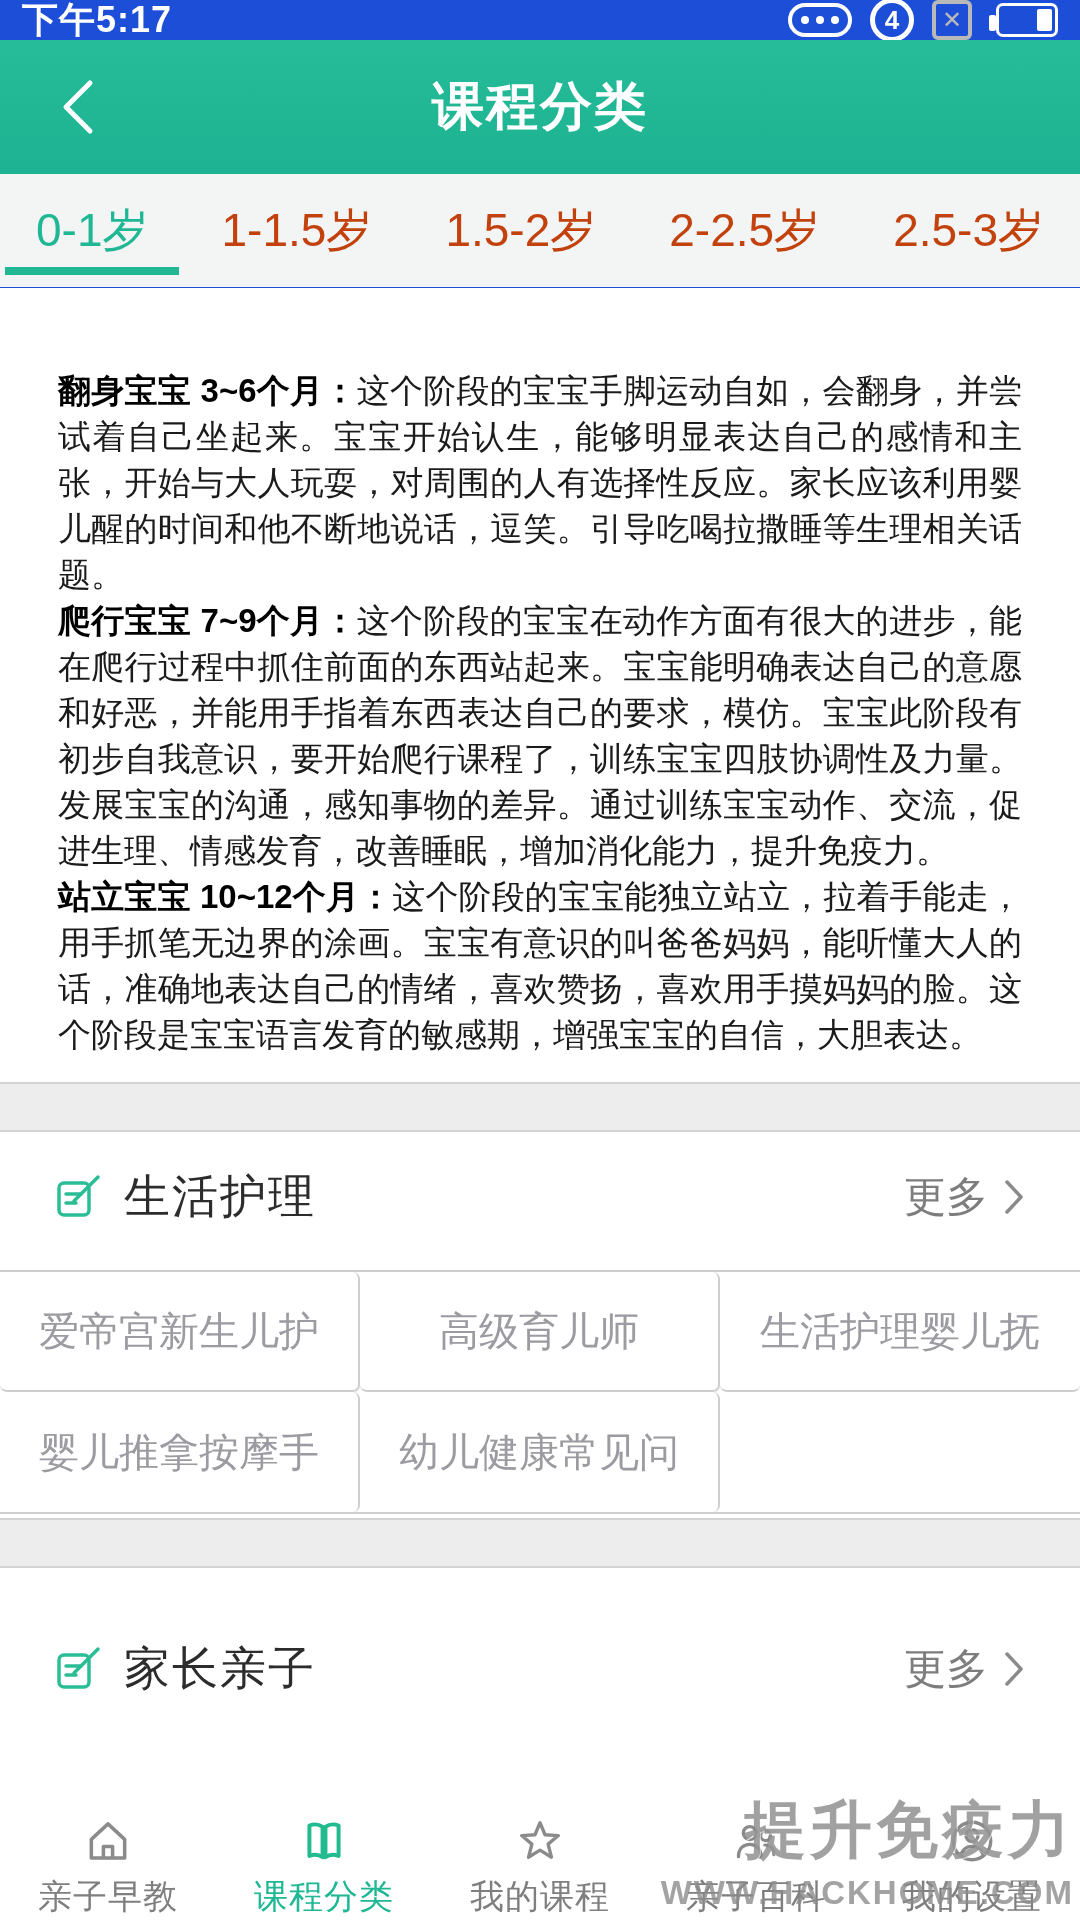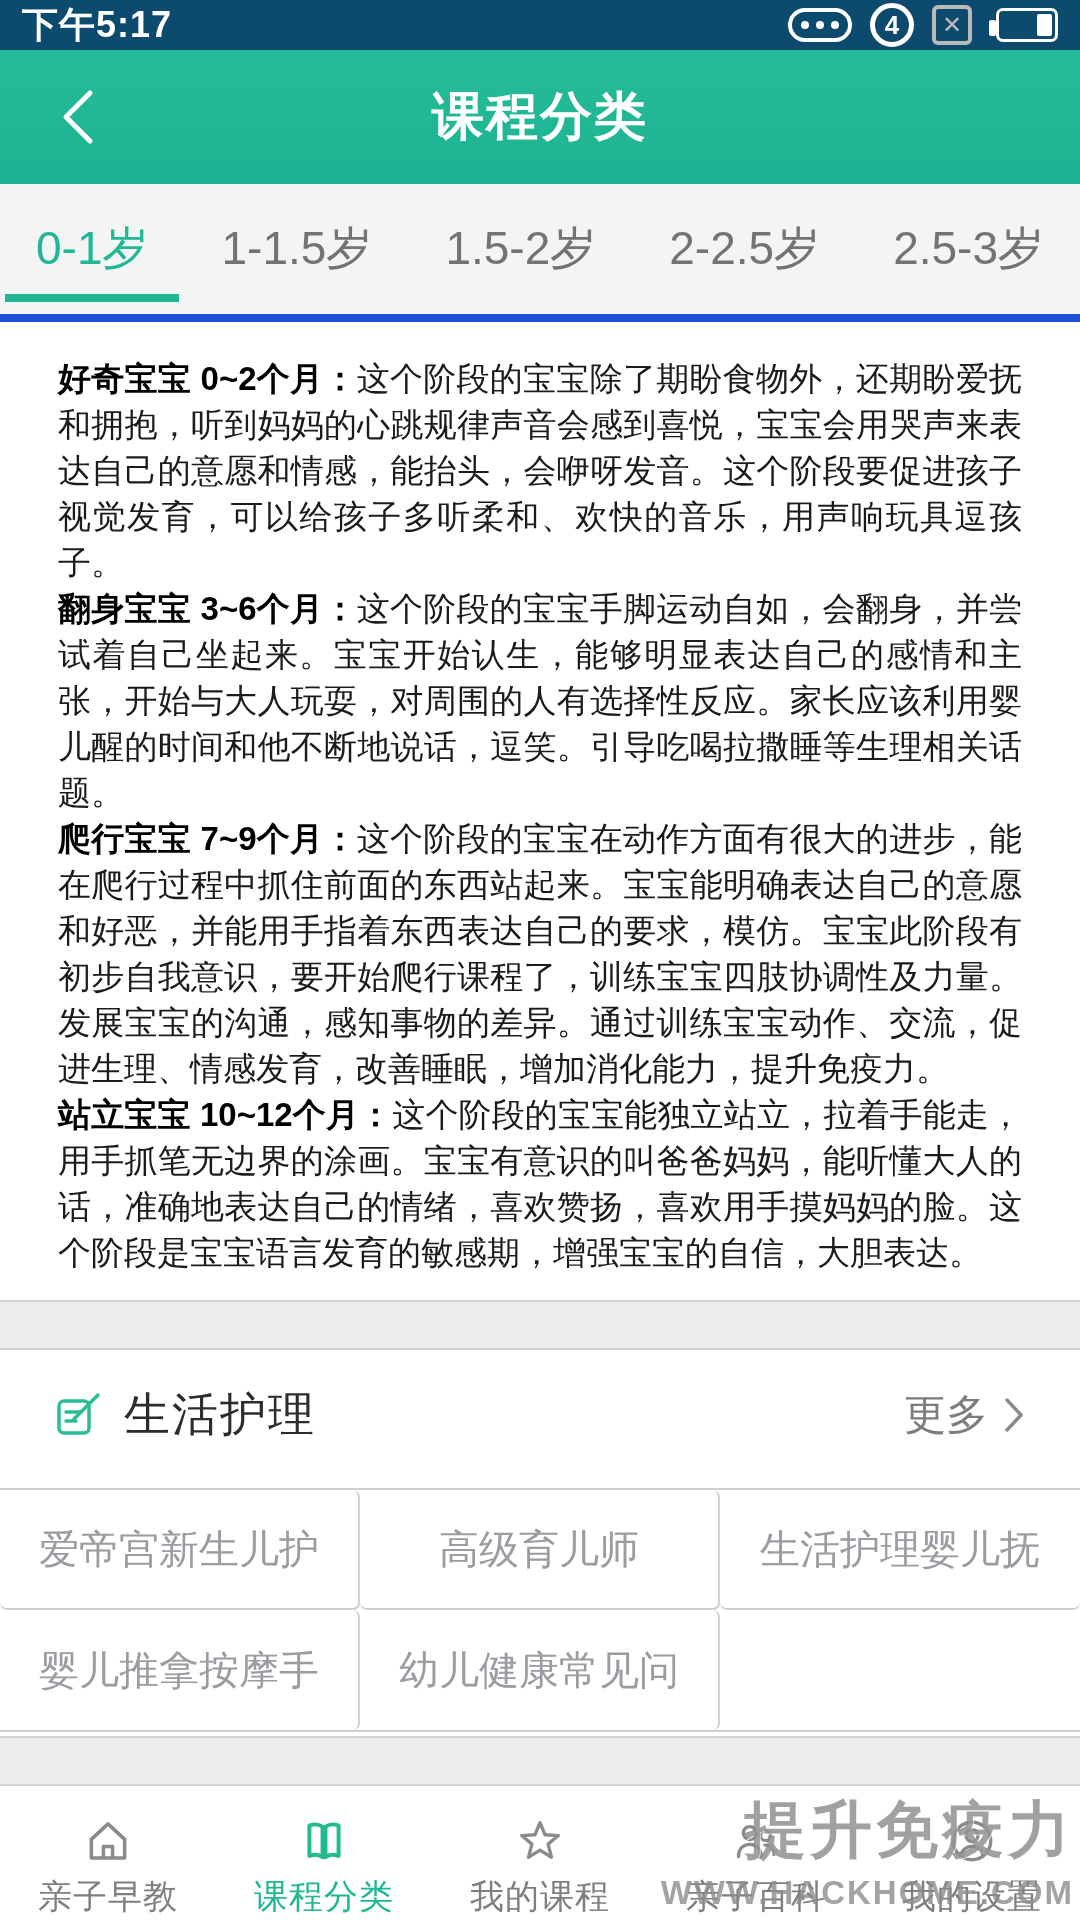--- a/index.html
+++ b/index.html
@@ -3,21 +3,21 @@
 <meta charset="utf-8">
 <style>
   * { margin:0; padding:0; box-sizing:border-box; }
   html,body { width:1080px; height:1920px; }
   body {
     font-family:"Liberation Sans","DejaVu Sans",sans-serif;
     background:#fff; overflow:hidden; position:relative;
   }
   
   .statusbar {
-    height:50px; background:#0c4a6e; color:#fff;
+    height:40px; background:#1d4ed8; color:#fff;
     display:flex; align-items:center; padding:17px 22px;
   }
   .statusbar .time { font-size:36px; font-weight:700; letter-spacing:1px; }
   .statusbar .right { margin-left:auto; display:flex; align-items:center; gap:18px; }
   .pill { width:64px; height:34px; border:4px solid #fff; border-radius:19px;
           display:flex; align-items:center; justify-content:center; gap:7px; }
   .pill i { width:8px; height:8px; background:#fff; border-radius:50%; }
   .circle4 { width:44px; height:44px; border:5px solid #fff; border-radius:50%;
              display:flex; align-items:center; justify-content:center;
              font-size:26px; font-weight:700; }
@@ -32,25 +32,25 @@
                    background:#fff; border-radius:2px; }
   
   .appbar {
     height:134px; background:linear-gradient(180deg,#26bc99 0%,#1db291 100%);
     display:flex; align-items:center; justify-content:center; position:relative;
   }
   .appbar .title { color:#fff; font-size:52px; font-weight:700; letter-spacing:2px; }
   .back-btn { position:absolute; left:58px; top:38px; width:40px; height:58px; cursor:pointer; }
   
   .tabs {
-    height:138px; background:#f3f4f4; border-bottom:8px solid #1d4ed8;
+    height:114px; background:#f3f4f4; border-bottom:1px solid #1d4ed8;
     display:flex; align-items:center; justify-content:space-between;
     padding:12px 36px; position:relative;
   }
-  .tab { font-size:46px; color:#737373; position:relative; height:100%;
+  .tab { font-size:46px; color:#c2410c; position:relative; height:100%;
          display:flex; align-items:center; cursor:pointer; }
   .tab.active { color:#1fb794; }
   .tab.active .underline {
     position:absolute; bottom:0; left:50%; transform:translateX(-50%);
     width:174px; height:8px; background:#1fb794;
   }
   
   .article { padding:34px 58px 0 58px; font-size:33px; line-height:46px;
              color:#1b1b1b; text-align:justify; }
   .article b { font-weight:700; color:#000; }
@@ -130,21 +130,21 @@
   </div>
   <div class="tab">
     <span>2-2.5岁</span>
   </div>
   <div class="tab">
     <span>2.5-3岁</span>
   </div>
 </div>
 
 <div class="article">
-  <span><b>好奇宝宝 0~2个月：</b><span>这个阶段的宝宝除了期盼食物外，还期盼爱抚和拥抱，听到妈妈的心跳规律声音会感到喜悦，宝宝会用哭声来表达自己的意愿和情感，能抬头，会咿呀发音。这个阶段要促进孩子视觉发育，可以给孩子多听柔和、欢快的音乐，用声响玩具逗孩子。</span></span><br>
+  <br>
   <span><b>翻身宝宝 3~6个月：</b><span>这个阶段的宝宝手脚运动自如，会翻身，并尝试着自己坐起来。宝宝开始认生，能够明显表达自己的感情和主张，开始与大人玩耍，对周围的人有选择性反应。家长应该利用婴儿醒的时间和他不断地说话，逗笑。引导吃喝拉撒睡等生理相关话题。</span></span><br>
   <span><b>爬行宝宝 7~9个月：</b><span>这个阶段的宝宝在动作方面有很大的进步，能在爬行过程中抓住前面的东西站起来。宝宝能明确表达自己的意愿和好恶，并能用手指着东西表达自己的要求，模仿。宝宝此阶段有初步自我意识，要开始爬行课程了，训练宝宝四肢协调性及力量。发展宝宝的沟通，感知事物的差异。通过训练宝宝动作、交流，促进生理、情感发育，改善睡眠，增加消化能力，提升免疫力。</span></span><br>
   <span><b>站立宝宝 10~12个月：</b><span>这个阶段的宝宝能独立站立，拉着手能走，用手抓笔无边界的涂画。宝宝有意识的叫爸爸妈妈，能听懂大人的话，准确地表达自己的情绪，喜欢赞扬，喜欢用手摸妈妈的脸。这个阶段是宝宝语言发育的敏感期，增强宝宝的自信，大胆表达。</span></span>
 </div>
 
 <div class="band m1"></div>
 
 <div class="sec-head">
   <svg class="sec-icon" viewBox="0 0 48 48">
     <rect x="5" y="10" width="30" height="32" rx="5" fill="none" stroke="#2bbd95" stroke-width="3.5"></rect>

